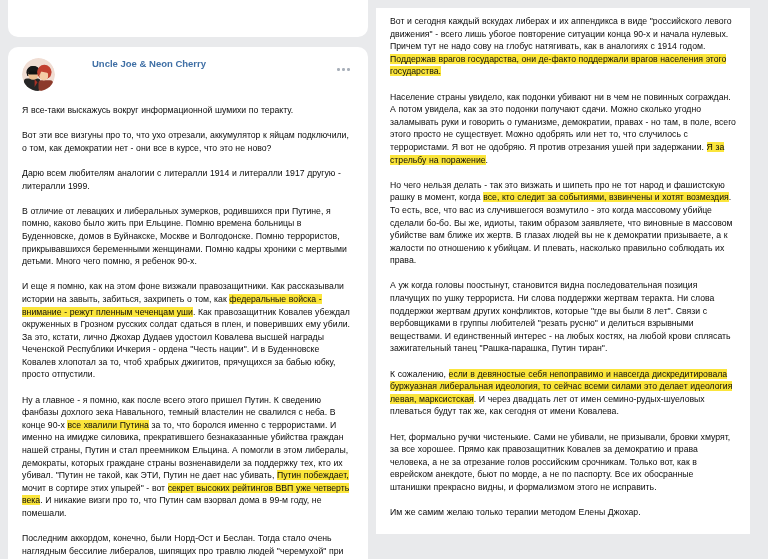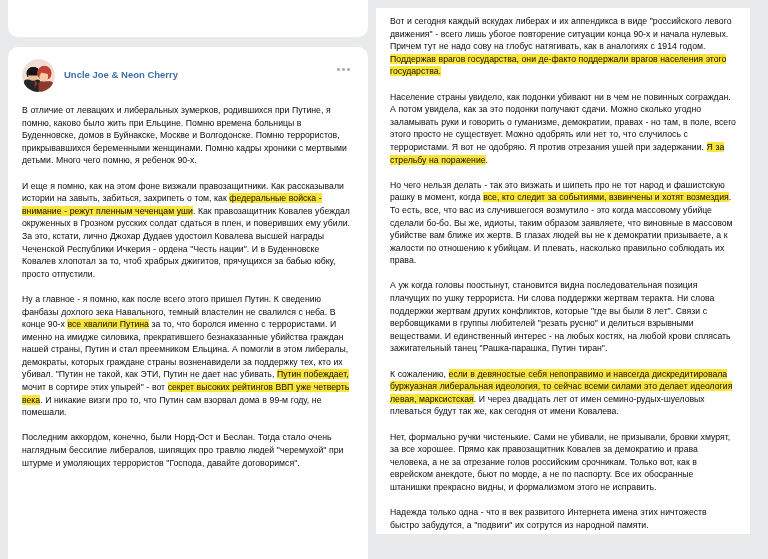--- a/index.html
+++ b/index.html
@@ -8,21 +8,21 @@
     background:var(--page-bg,#e9eaec);
     font-family:"Liberation Sans",sans-serif;
     -webkit-font-smoothing:antialiased;
   }
   .left-region{position:absolute;left:8px;top:0;width:360px;}
   .prev-card{height:37px;background:var(--card,#fff);border-radius:0 0 10px 10px;}
   .post-card{
     margin-top:10px;background:var(--card,#fff);border-radius:10px 10px 0 0;
     height:512px;box-sizing:border-box;padding:11px 16px 0 14px;overflow:hidden;
   }
-  .post-header{display:flex;align-items:center;height:34px;}
+  .post-header{display:flex;align-items:flex-start;height:34px;gap:28px;}
   .avatar{width:33px;height:33px;border-radius:50%;overflow:hidden;flex:0 0 33px;cursor:pointer;}
   .avatar svg{display:block;width:33px;height:33px;}
   .author-name{
     margin-left:9px;font-size:9.5px;font-weight:bold;color:var(--author,#3f6fa5);
     cursor:pointer;line-height:12px;
   }
   .menu-dots{margin-left:auto;display:flex;gap:2.5px;padding:4px 2px;cursor:pointer;align-self:flex-start;margin-top:6px;}
   .menu-dots i{width:2.6px;height:2.6px;border-radius:50%;background:var(--dots,#a9b0ba);display:block;}
   .post-body{margin-top:12px;}
   .para{
@@ -58,30 +58,32 @@
         </svg>
       </div>
       <span class="author-name">Uncle Joe &amp; Neon Cherry</span>
       <span class="menu-dots">
         <i></i>
           <i></i>
           <i></i>
       </span>
     </div>
     <div class="post-body">
+        <p class="para"><span>Я все-таки выскажусь вокруг информационной шумихи по теракту.</span></p>
+        <p class="para"><span>Вот эти все визгуны про то, что ухо отрезали, аккумулятор к яйцам подключили, о том, как демократии нет - они все в курсе, что это не ново?</span></p>
+        <p class="para"><span>Дарю всем любителям аналогии с литералли 1914 и литералли 1917 другую - литералли 1999.</span></p>
         <p class="para"><span>В отличие от левацких и либеральных зумерков, родившихся при Путине, я помню, каково было жить при Ельцине. Помню времена больницы в Буденновске, домов в Буйнакске, Москве и Волгодонске. Помню террористов, прикрывавшихся беременными женщинами. Помню кадры хроники с мертвыми детьми. Много чего помню, я ребенок 90-х.</span></p>
         <p class="para"><span>И еще я помню, как на этом фоне визжали правозащитники. Как рассказывали истории на завыть, забиться, захрипеть о том, как </span><span class="hl">федеральные войска - внимание - режут пленным чеченцам уши</span><span>. Как правозащитник Ковалев убеждал окруженных в Грозном русских солдат сдаться в плен, и поверивших ему убили. За это, кстати, лично Джохар Дудаев удостоил Ковалева высшей награды Чеченской Республики Ичкерия - ордена "Честь нации". И в Буденновске Ковалев хлопотал за то, чтоб храбрых джигитов, прячущихся за бабью юбку, просто отпустили.</span></p>
         <p class="para"><span>Ну а главное - я помню, как после всего этого пришел Путин. К сведению фанбазы дохлого зека Навального, темный властелин не свалился с неба. В конце 90-х </span><span class="hl">все хвалили Путина</span><span> за то, что боролся именно с террористами. И именно на имидже силовика, прекратившего безнаказанные убийства граждан нашей страны, Путин и стал преемником Ельцина. А помогли в этом либералы, демократы, которых граждане страны возненавидели за поддержку тех, кто их убивал. "Путин не такой, как ЭТИ, Путин не дает нас убивать, </span><span class="hl">Путин побеждает,</span><span> мочит в сортире этих упырей" - вот </span><span class="hl">секрет высоких рейтингов ВВП уже четверть века</span><span>. И никакие визги про то, что Путин сам взорвал дома в 99-м году, не помешали.</span></p>
         <p class="para"><span>Последним аккордом, конечно, были Норд-Ост и Беслан. Тогда стало очень наглядным бессилие либералов, шипящих про травлю людей "черемухой" при штурме и умоляющих террористов "Господа, давайте договоримся".</span></p>
       </div>
   </div>
 </div>
 
 <div class="right-region">
     <p class="para"><span>Вот и сегодня каждый вскудах либерах и их аппендикса в виде "российского левого движения" - всего лишь убогое повторение ситуации конца 90-х и начала нулевых. Причем тут не надо сову на глобус натягивать, как в аналогиях с 1914 годом. </span><span class="hl">Поддержав врагов государства, они де-факто поддержали врагов населения этого государства.</span></p>
     <p class="para"><span>Население страны увидело, как подонки убивают ни в чем не повинных сограждан. А потом увидела, как за это подонки получают сдачи. Можно сколько угодно заламывать руки и говорить о гуманизме, демократии, правах - но там, в поле, всего этого просто не существует. Можно одобрять или нет то, что случилось с террористами. Я вот не одобряю. Я против отрезания ушей при задержании. </span><span class="hl">Я за стрельбу на поражение</span><span>.</span></p>
     <p class="para"><span>Но чего нельзя делать - так это визжать и шипеть про не тот народ и фашистскую рашку в момент, когда </span><span class="hl">все, кто следит за событиями, взвинчены и хотят возмездия</span><span>. То есть, все, что вас из случившегося возмутило - это когда массовому убийце сделали бо-бо. Вы же, идиоты, таким образом заявляете, что виновные в массовом убийстве вам ближе их жертв. В глазах людей вы не к демократии призываете, а к жалости по отношению к убийцам. И плевать, насколько правильно соблюдать их права.</span></p>
     <p class="para"><span>А уж когда головы поостынут, становится видна последовательная позиция плачущих по ушку террориста. Ни слова поддержки жертвам теракта. Ни слова поддержки жертвам других конфликтов, которые "где вы были 8 лет". Связи с вербовщиками в группы любителей "резать русню" и делиться взрывными веществами. И единственный интерес - на любых костях, на любой крови сплясать зажигательный танец "Рашка-парашка, Путин тиран".</span></p>
     <p class="para"><span>К сожалению, </span><span class="hl">если в девяностые себя непоправимо и навсегда дискредитировала буржуазная либеральная идеология, то сейчас всеми силами это делает идеология левая, марксистская</span><span>. И через двадцать лет от имен семино-рудых-шуеловых плеваться будут так же, как сегодня от имени Ковалева.</span></p>
     <p class="para"><span>Нет, формально ручки чистенькие. Сами не убивали, не призывали, бровки хмурят, за все хорошее. Прямо как правозащитник Ковалев за демократию и права человека, а не за отрезание голов российским срочникам. Только вот, как в еврейском анекдоте, бьют по морде, а не по паспорту. Все их обосранные штанишки прекрасно видны, и формализмом этого не исправить.</span></p>
-    <p class="para"><span>Надежда только одна - что в век развитого Интернета имена этих ничтожеств быстро забудутся, а "подвиги" их сотрутся из народной памяти.</span></p>
     <p class="para"><span>Им же самим желаю только терапии методом Елены Джохар.</span></p>
   </div>
 
 </body></html>

